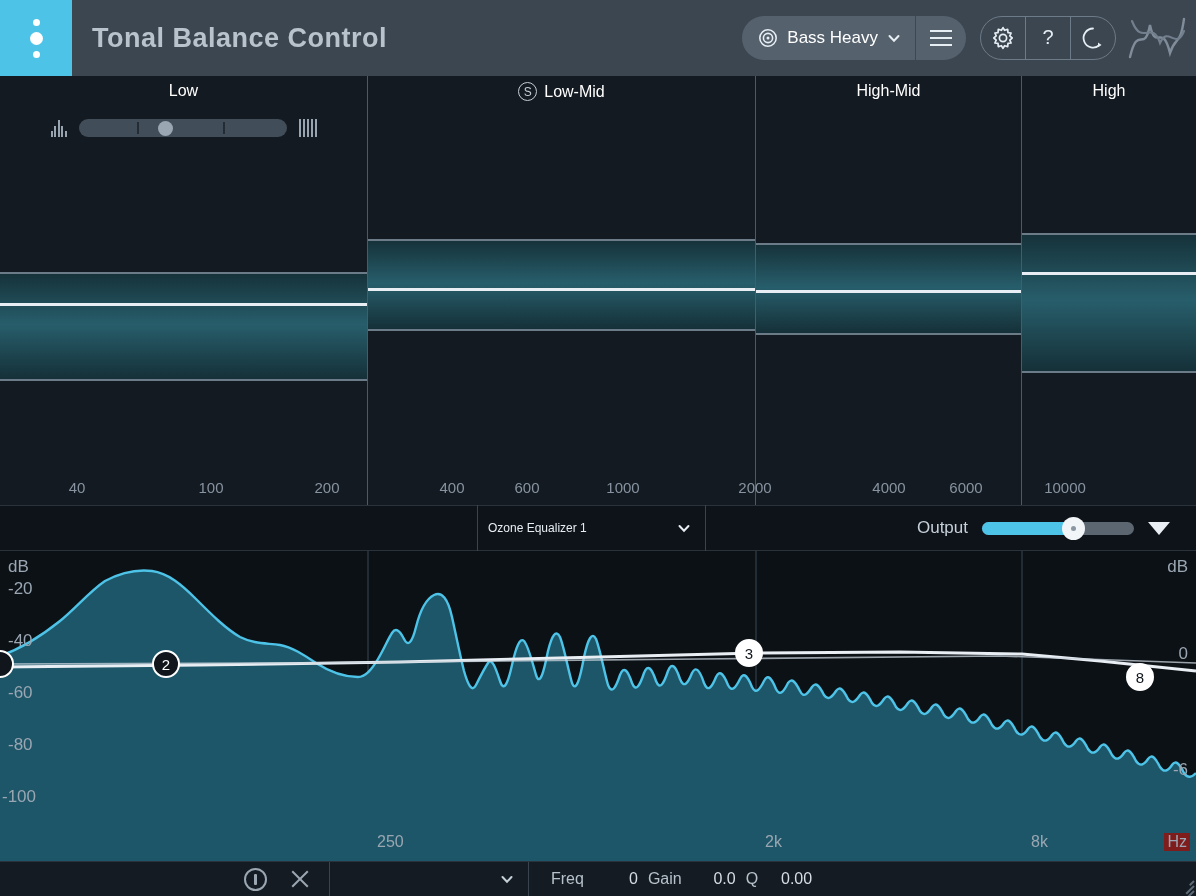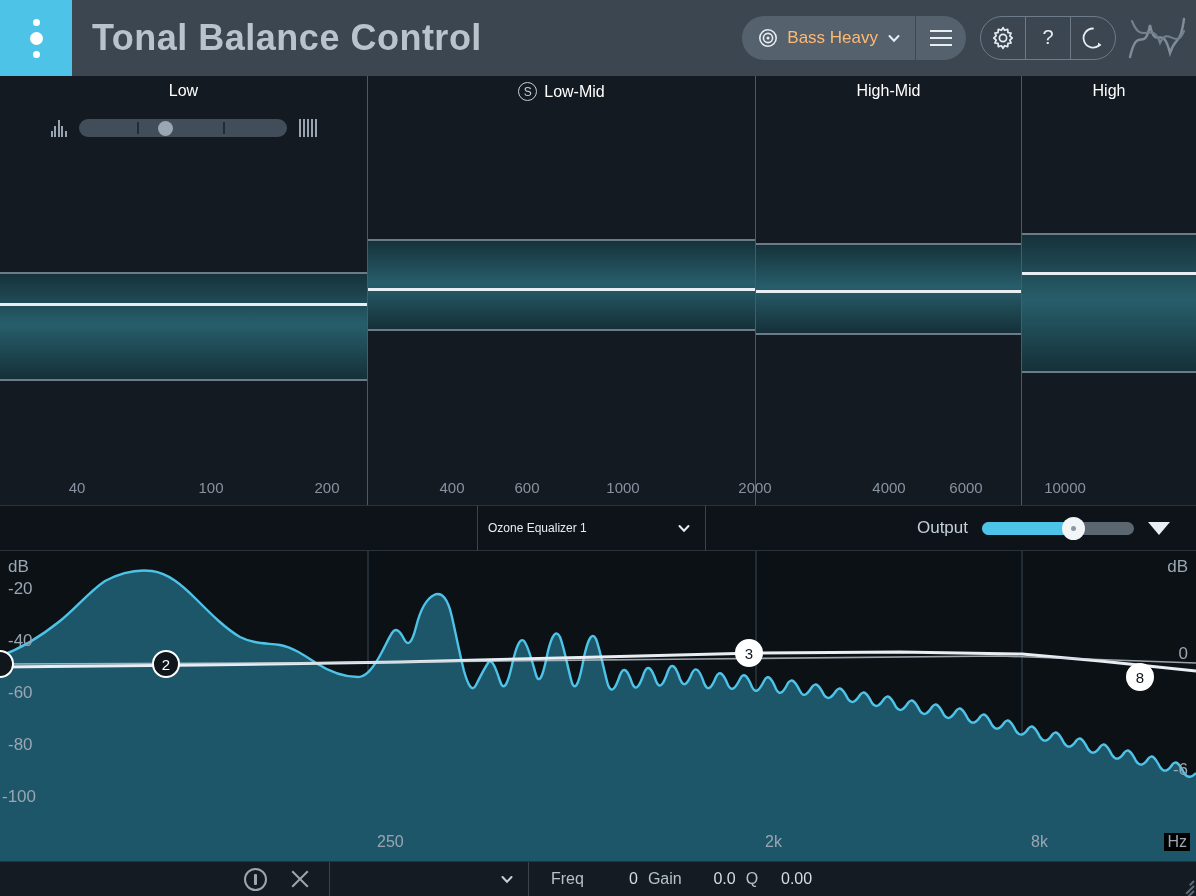--- a/index.html
+++ b/index.html
@@ -20,41 +20,41 @@
   .logo-block {
     width: 72px; height: 76px; background: #4ec3e8;
     display: flex; flex-direction: column; align-items: center; justify-content: center;
     gap: 6px; flex: none;
   }
   .logo-dot { border-radius: 50%; background: #ffffff; }
   .logo-dot.d1 { width: 7px; height: 7px; }
   .logo-dot.d2 { width: 13px; height: 13px; }
   .logo-dot.d3 { width: 7px; height: 7px; }
   .app-title {
-    margin-left: 20px; color: #b9c3cc; font-size: 36px; font-weight: bold;
+    margin-left: 20px; color: #b9c3cc; font-size: 27px; font-weight: bold;
     letter-spacing: 0.5px; white-space: nowrap; flex: none;
   }
   .header-spacer { flex: 1 1 auto; }
 
   .seg-toggle {
     display: flex; height: 44px; border-radius: 22px; overflow: hidden;
     background: #55616d; flex: none; margin-right: 14px;
   }
   .seg {
     min-width: 88px; padding: 0 18px; display: flex; align-items: center; justify-content: center;
     color: #ffffff; font-size: 17px; cursor: pointer;
   }
   .seg.off { background: #3c4854; }
 
   .preset-box {
     display: flex; align-items: center; height: 44px; border-radius: 22px;
     background: #55616d; flex: none; overflow: hidden; margin-right: 14px;
   }
   .preset-main { display: flex; align-items: center; gap: 9px; padding: 0 14px 0 16px; height: 44px; cursor: pointer; }
-  .preset-name { color: #fdba74; font-size: 17px; white-space: nowrap; }
+  .preset-name { color: #ffffff; font-size: 17px; white-space: nowrap; }
   .caret { width: 14px; height: 14px; }
   .preset-divider { width: 1px; height: 44px; background: #3c4854; }
   .hamburger { width: 50px; height: 44px; display: flex; flex-direction: column;
                align-items: center; justify-content: center; gap: 5px; cursor: pointer; }
   .hamburger span { display: block; width: 22px; height: 2px; background: #e6edf3; }
 
   .icon-group {
     display: flex; align-items: center; height: 44px; border-radius: 22px;
     border: 1px solid #6d7a87; overflow: hidden; flex: none; margin-right: 10px;
   }
@@ -131,21 +131,21 @@
     background: #f2f5f8; display: flex; align-items: center; justify-content: center;
   }
   .out-knob i { width: 5px; height: 5px; border-radius: 50%; background: #8a96a2; display: block; }
   .tri-down { width: 0; height: 0; border-left: 11px solid transparent; border-right: 11px solid transparent;
               border-top: 13px solid #e8eef3; cursor: pointer; }
 
   
   .spectrum { position: absolute; left: 0; top: 551px; width: 1196px; height: 310px; background: #0c1116; overflow: hidden; }
   .spectrum svg { display: block; }
   .db-label { position: absolute; color: #9aa6b2; font-size: 17px; }
-  .hz-label { position: absolute; color: #9aa6b2; font-size: 16px; background: #000000; padding: 0 3px; }
+  .hz-label { position: absolute; color: #9aa6b2; font-size: 16px; background: #7f1d1d; padding: 0 3px; }
 
   .eq-node {
     position: absolute; width: 28px; height: 28px; border-radius: 50%;
     background: #ffffff; color: #10161c; font-size: 15px;
     display: flex; align-items: center; justify-content: center;
     transform: translate(-50%, -50%); cursor: pointer; border: 2px solid #ffffff;
   }
   .eq-node.dark { background: #10161c; color: #ffffff; }
 
   

